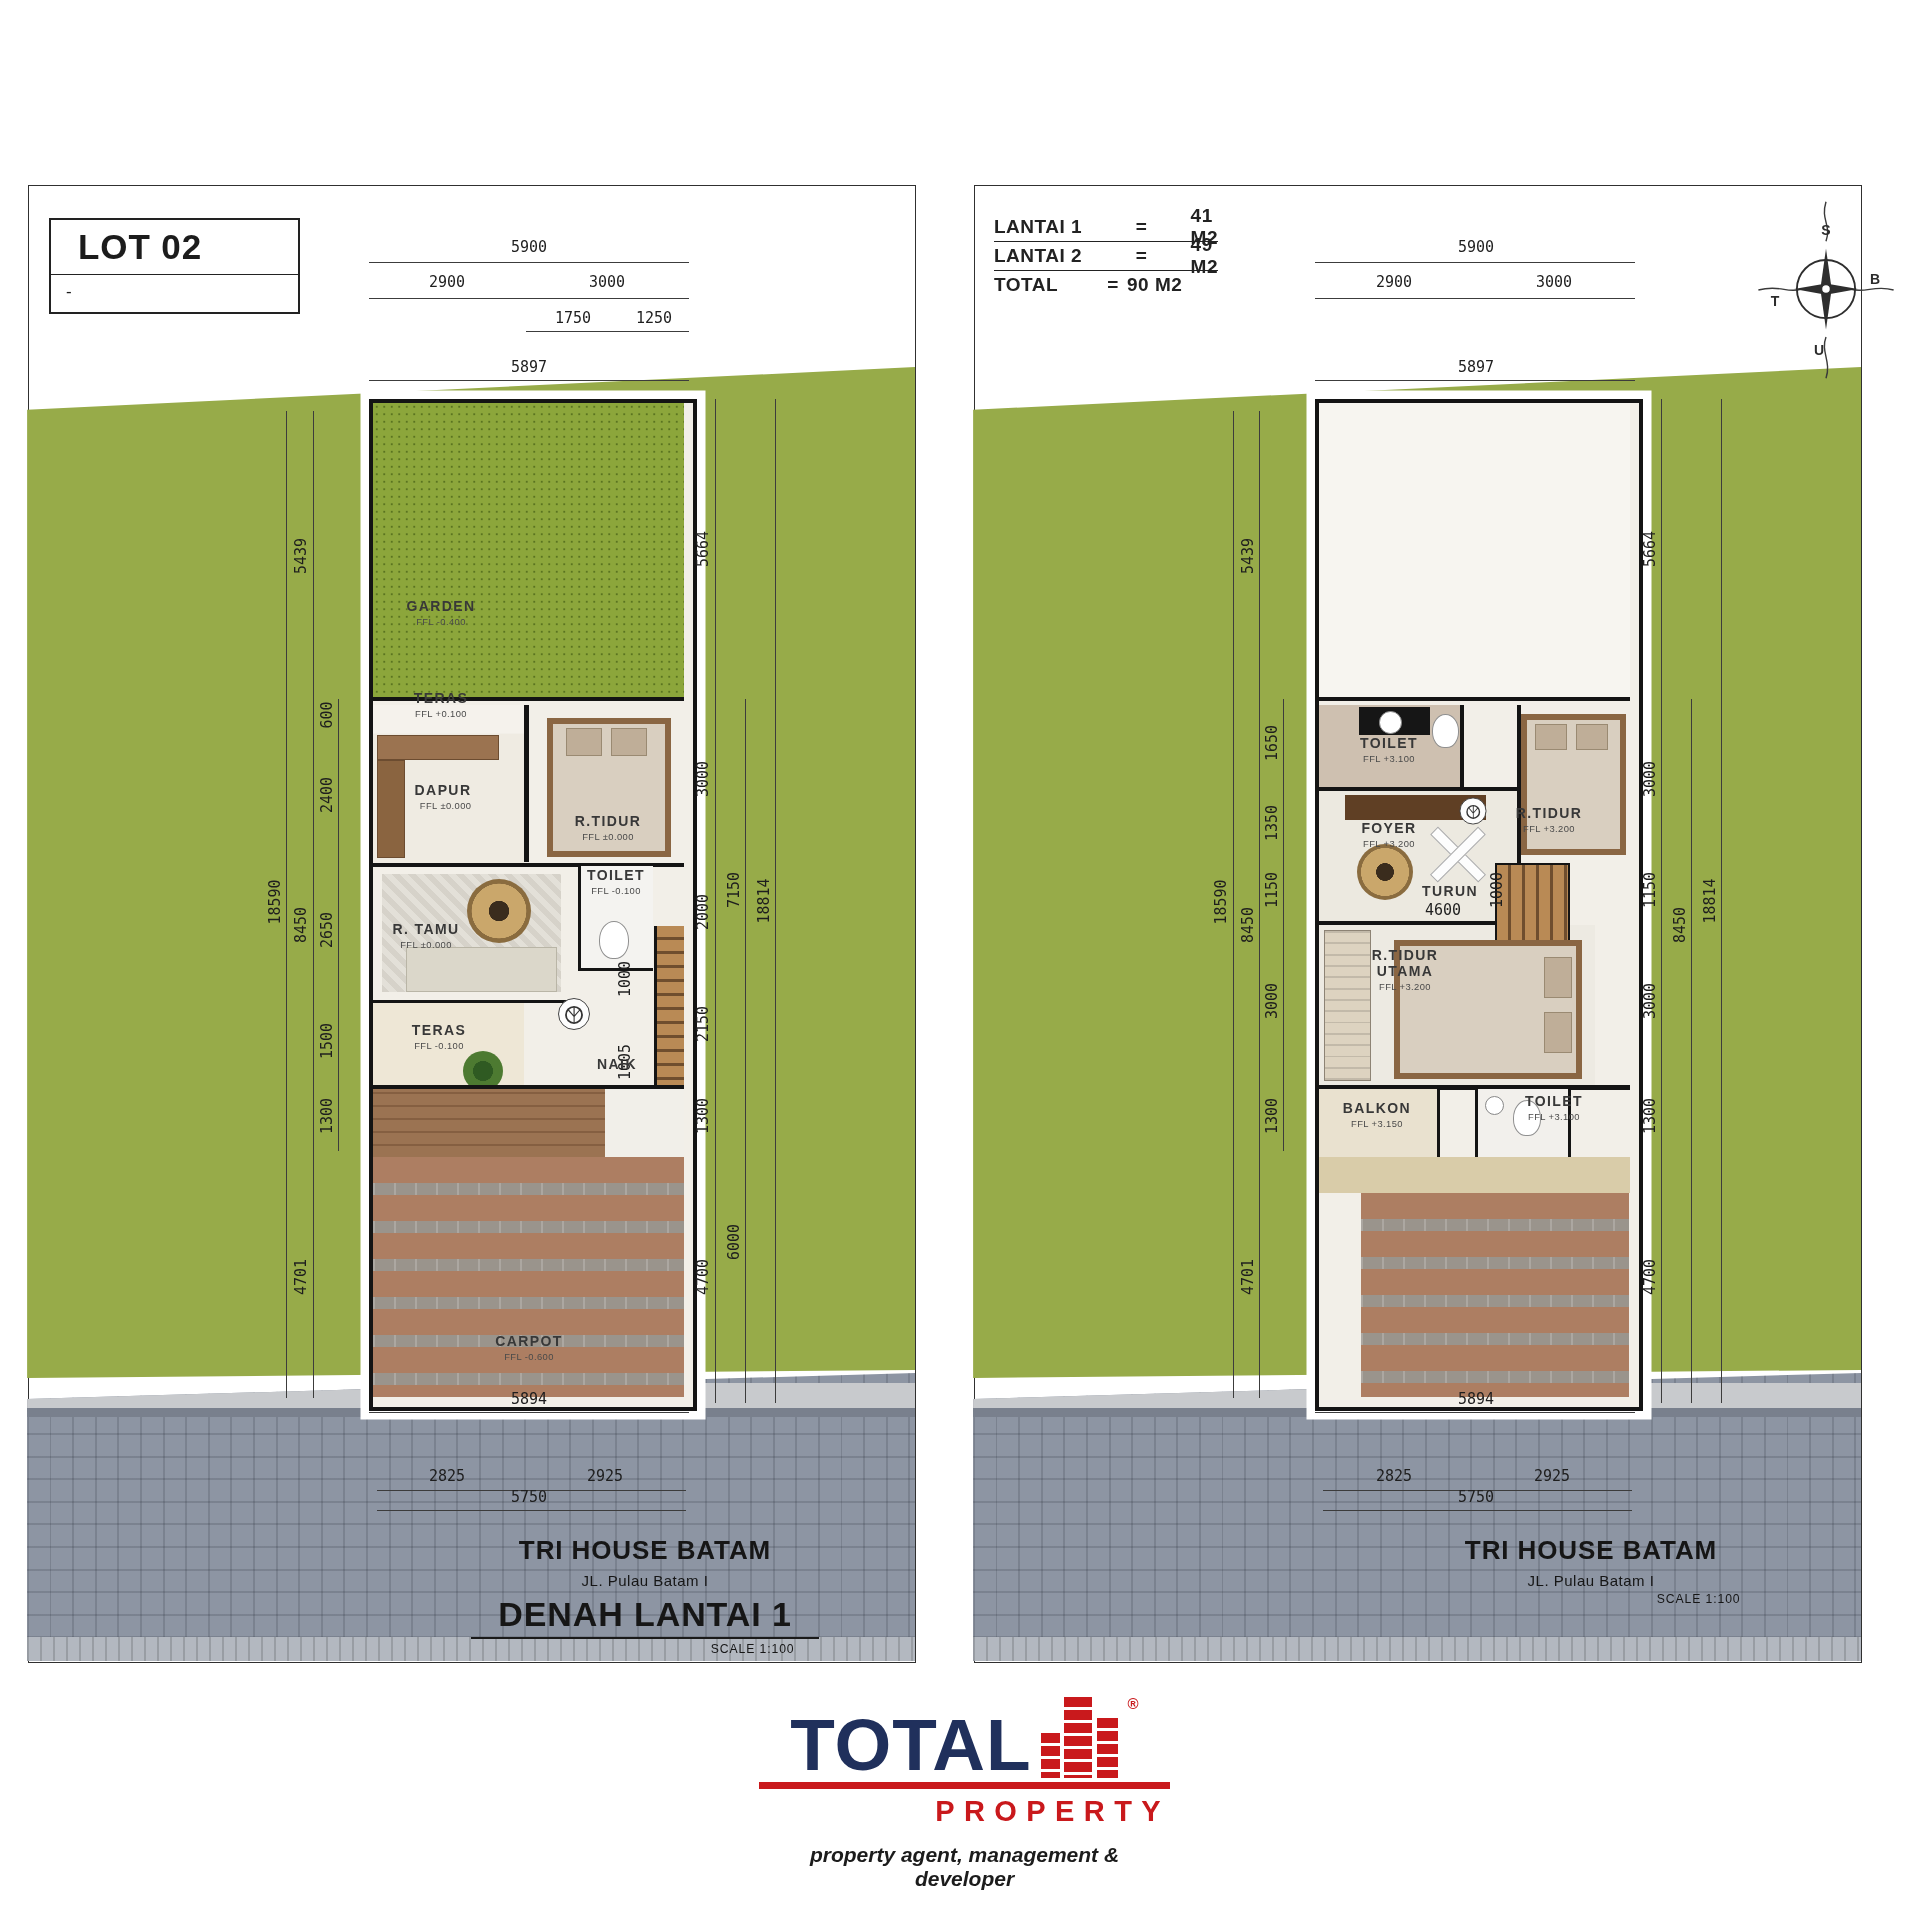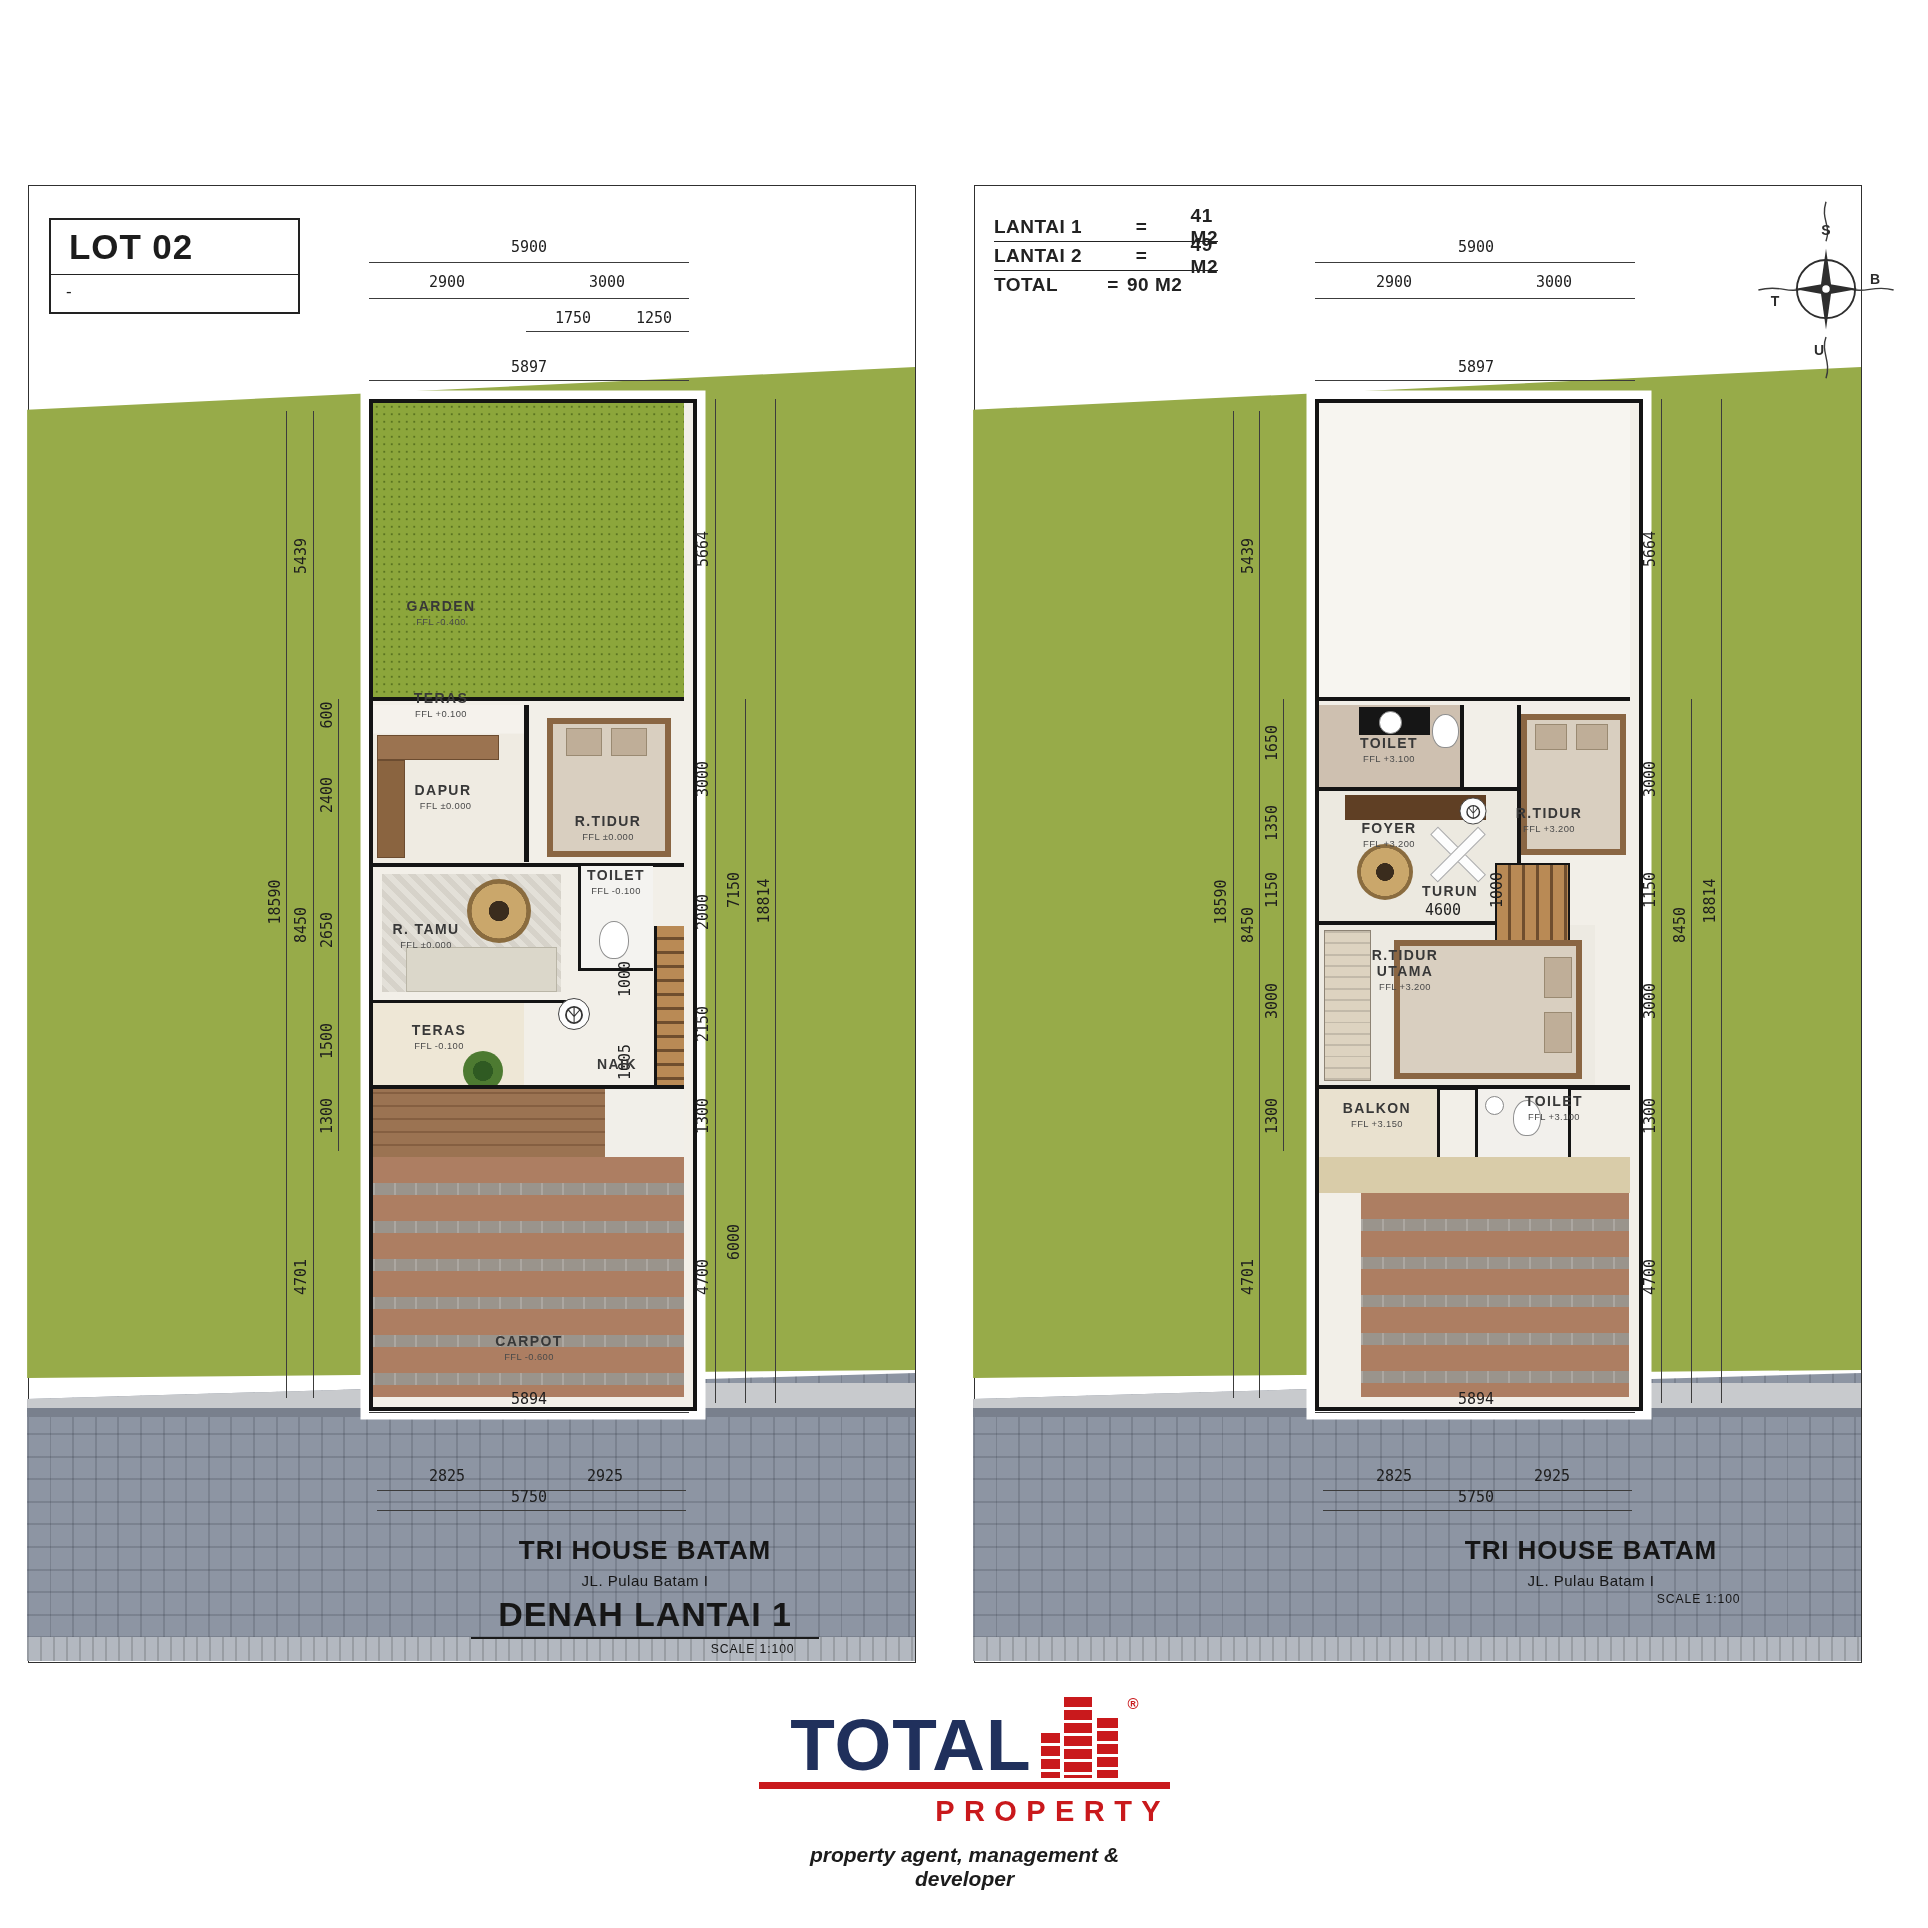--- a/index.html
+++ b/index.html
@@ -23,21 +23,21 @@
   .wall{position:absolute;background:#141414;}
   .rm{position:absolute;box-sizing:border-box;}
   .dim{position:absolute;transform:translate(-50%,-50%);font-family:"DejaVu Sans Mono",monospace;
        font-size:15px;color:#1e1e1e;white-space:nowrap;line-height:1;}
   .dim.rot{transform:translate(-50%,-50%) rotate(-90deg);}
   .dimline{position:absolute;background:#3c3c3c;}
   .roomlabel{position:absolute;transform:translate(-50%,-50%);text-align:center;color:#383838;}
   .rl-main{font-weight:700;font-size:14px;letter-spacing:1.4px;line-height:1.15;}
   .rl-sub{font-size:9.4px;letter-spacing:0.4px;margin-top:1.9px;color:#4a4a4a;}
   .lotbox{position:absolute;left:49px;top:218px;width:247px;height:92px;border:2.8px solid #222;background:#fff;}
-  .lotbox .r1{height:55px;border-bottom:1.9px solid #222;display:flex;align-items:center;padding-left:18px;
+  .lotbox .r1{height:55px;border-bottom:1.9px solid #222;display:flex;align-items:center;padding-left:27px;
        font-size:35px;font-weight:700;letter-spacing:0.9px;color:#1c1c1c;box-sizing:border-box;}
   .lotbox .r2{height:34px;display:flex;align-items:center;padding-left:15px;font-size:17px;color:#1c1c1c;}
   .areatable{position:absolute;left:994px;top:213px;width:224px;color:#222;}
   .arow{display:flex;align-items:center;height:28px;font-weight:700;font-size:19px;letter-spacing:0.5px;}
   .arow.underl{border-bottom:1.9px solid #222;gap:36px;}
   .arow .lbl{width:105px;} .arow .eq{width:28px;text-align:center;} .arow .val{flex:1;}
   .titleblock{position:absolute;width:348px;text-align:center;color:#161616;}
   .tb-project{font-weight:700;font-size:26px;letter-spacing:0.9px;}
   .tb-address{font-size:15px;margin-top:6px;letter-spacing:0.5px;}
   .tb-title{font-weight:700;font-size:34px;letter-spacing:0.9px;border-bottom:2.8px solid #1a1a1a;padding-bottom:3.8px;margin-top:5.6px;}

